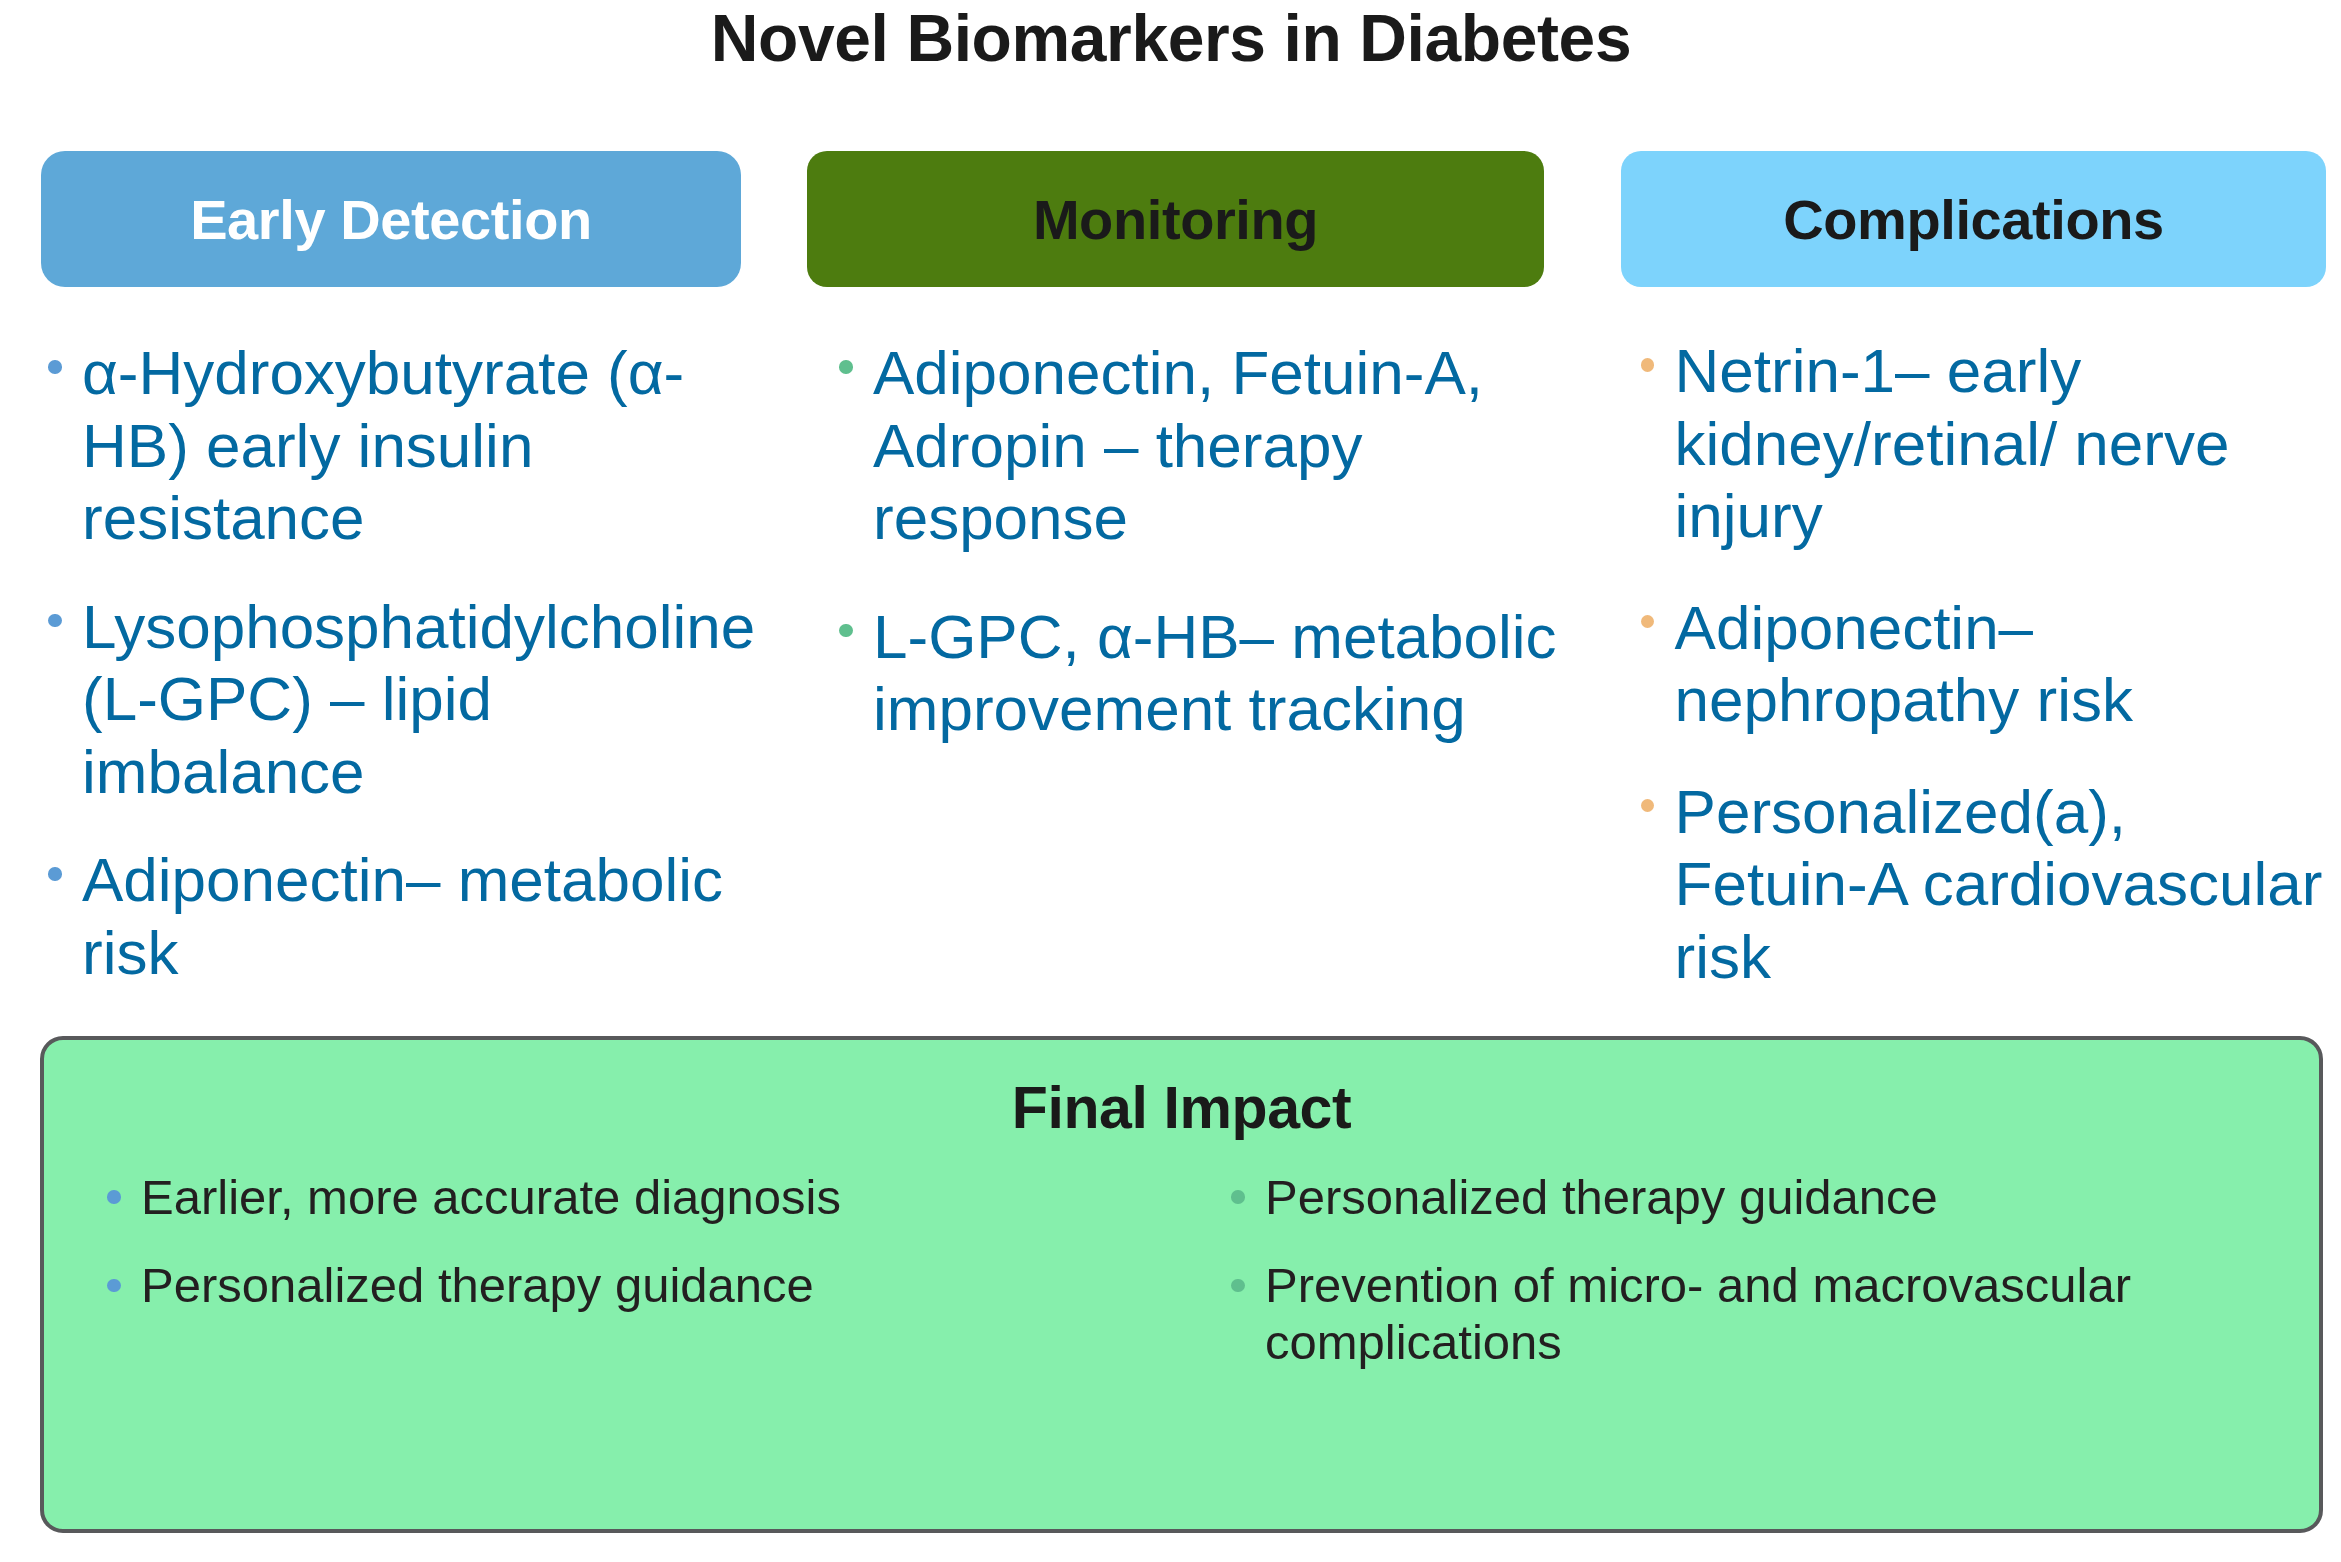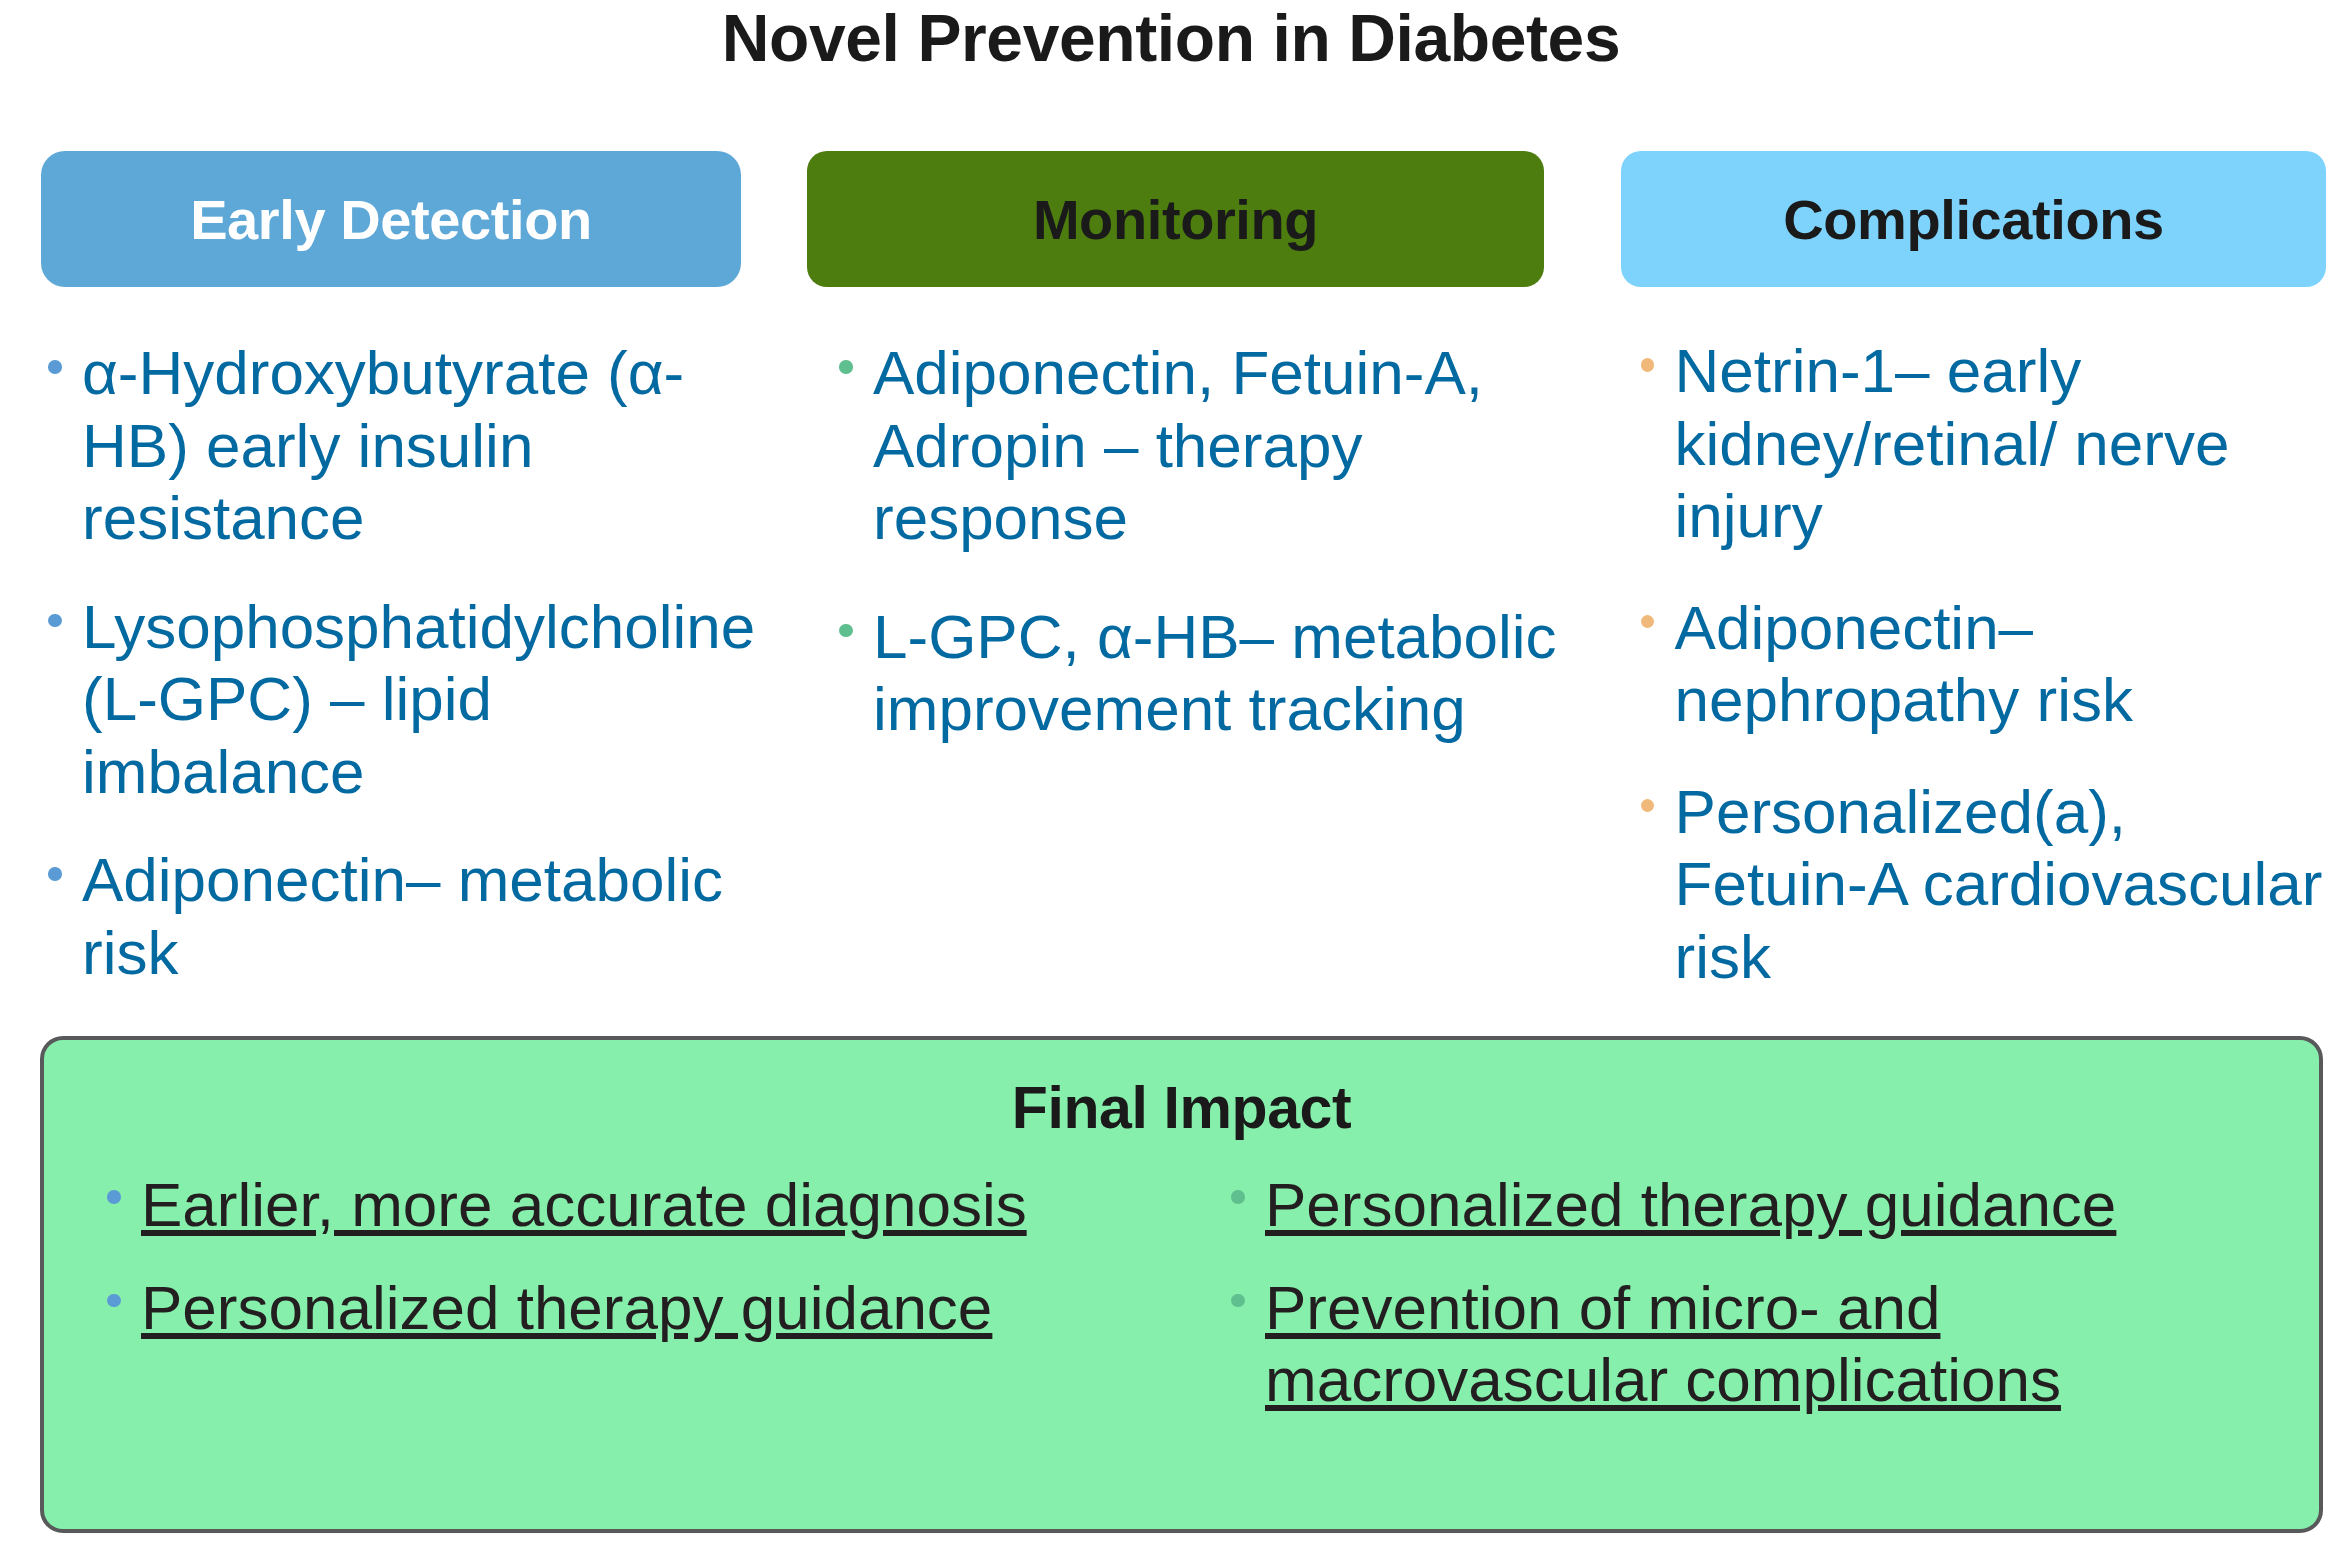--- a/index.html
+++ b/index.html
@@ -136,40 +136,39 @@
   .fi-col-1 { width: 1126px; padding-left: 27px; }
 
   ul.fi-bullets {
     list-style: none;
     margin: 0;
     padding: 0;
   }
   ul.fi-bullets > li {
     position: relative;
     padding-left: 43px;
-    font-size: 62px;
+    font-size: 49px;
     line-height: 1.16;
     margin-top: 32px;
     color: #231f20;
-    text-decoration: underline;
   }
   ul.fi-bullets > li:first-child { margin-top: 0; }
   ul.fi-bullets > li .dot {
     position: absolute;
     left: 9px;
     top: 21.5px;
     width: 13.5px;
     height: 13.5px;
     border-radius: 50%;
   }
 </style>
 </head>
 <body>
 
-<div id="page-title">Novel Prevention in Diabetes</div>
+<div id="page-title">Novel Biomarkers in Diabetes</div>
 
 <div id="columns">
 
   <div class="column col-0">
     <div class="col-header" style="background: rgb(94, 168, 216); color: rgb(255, 255, 255); border-radius: 24px;">Early Detection</div>
     <ul class="bullets">
       <li>
         <span class="dot" style="background: rgb(91, 155, 213);"></span>
         <span>α-Hydroxybutyrate (α-HB) early insulin resistance</span>
       </li>

